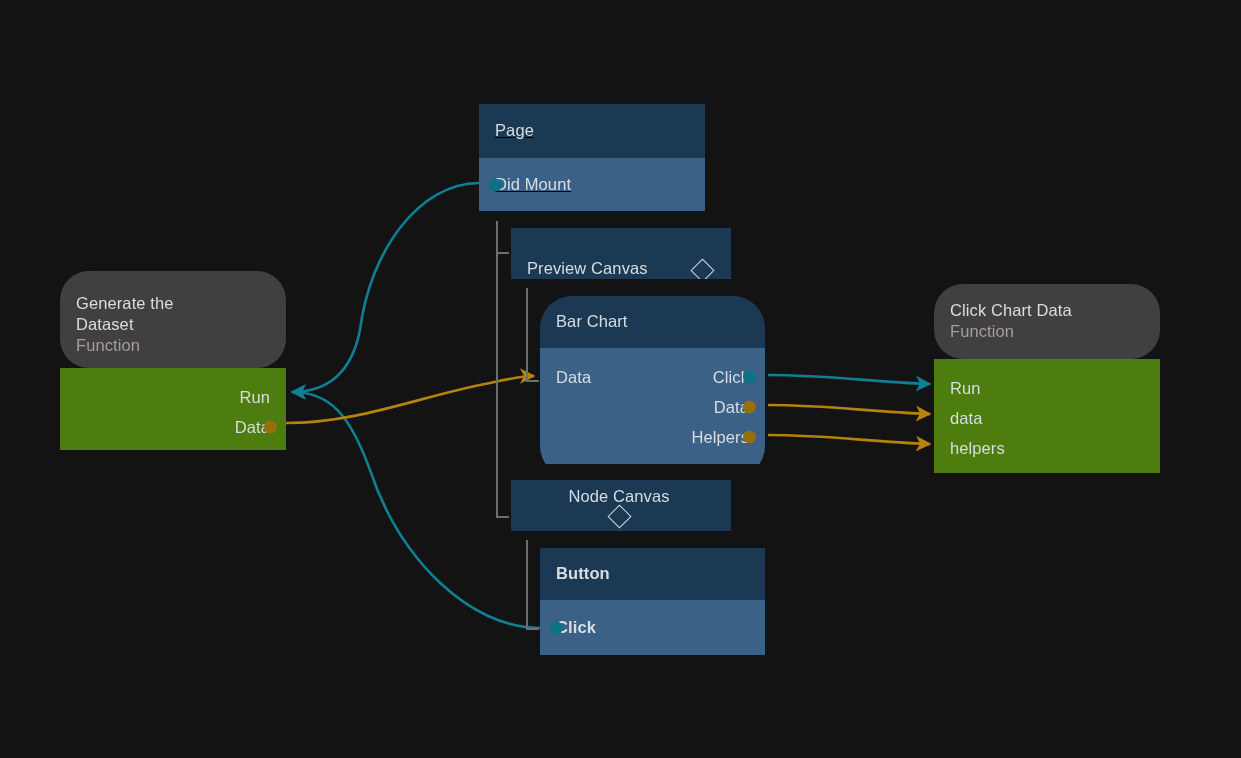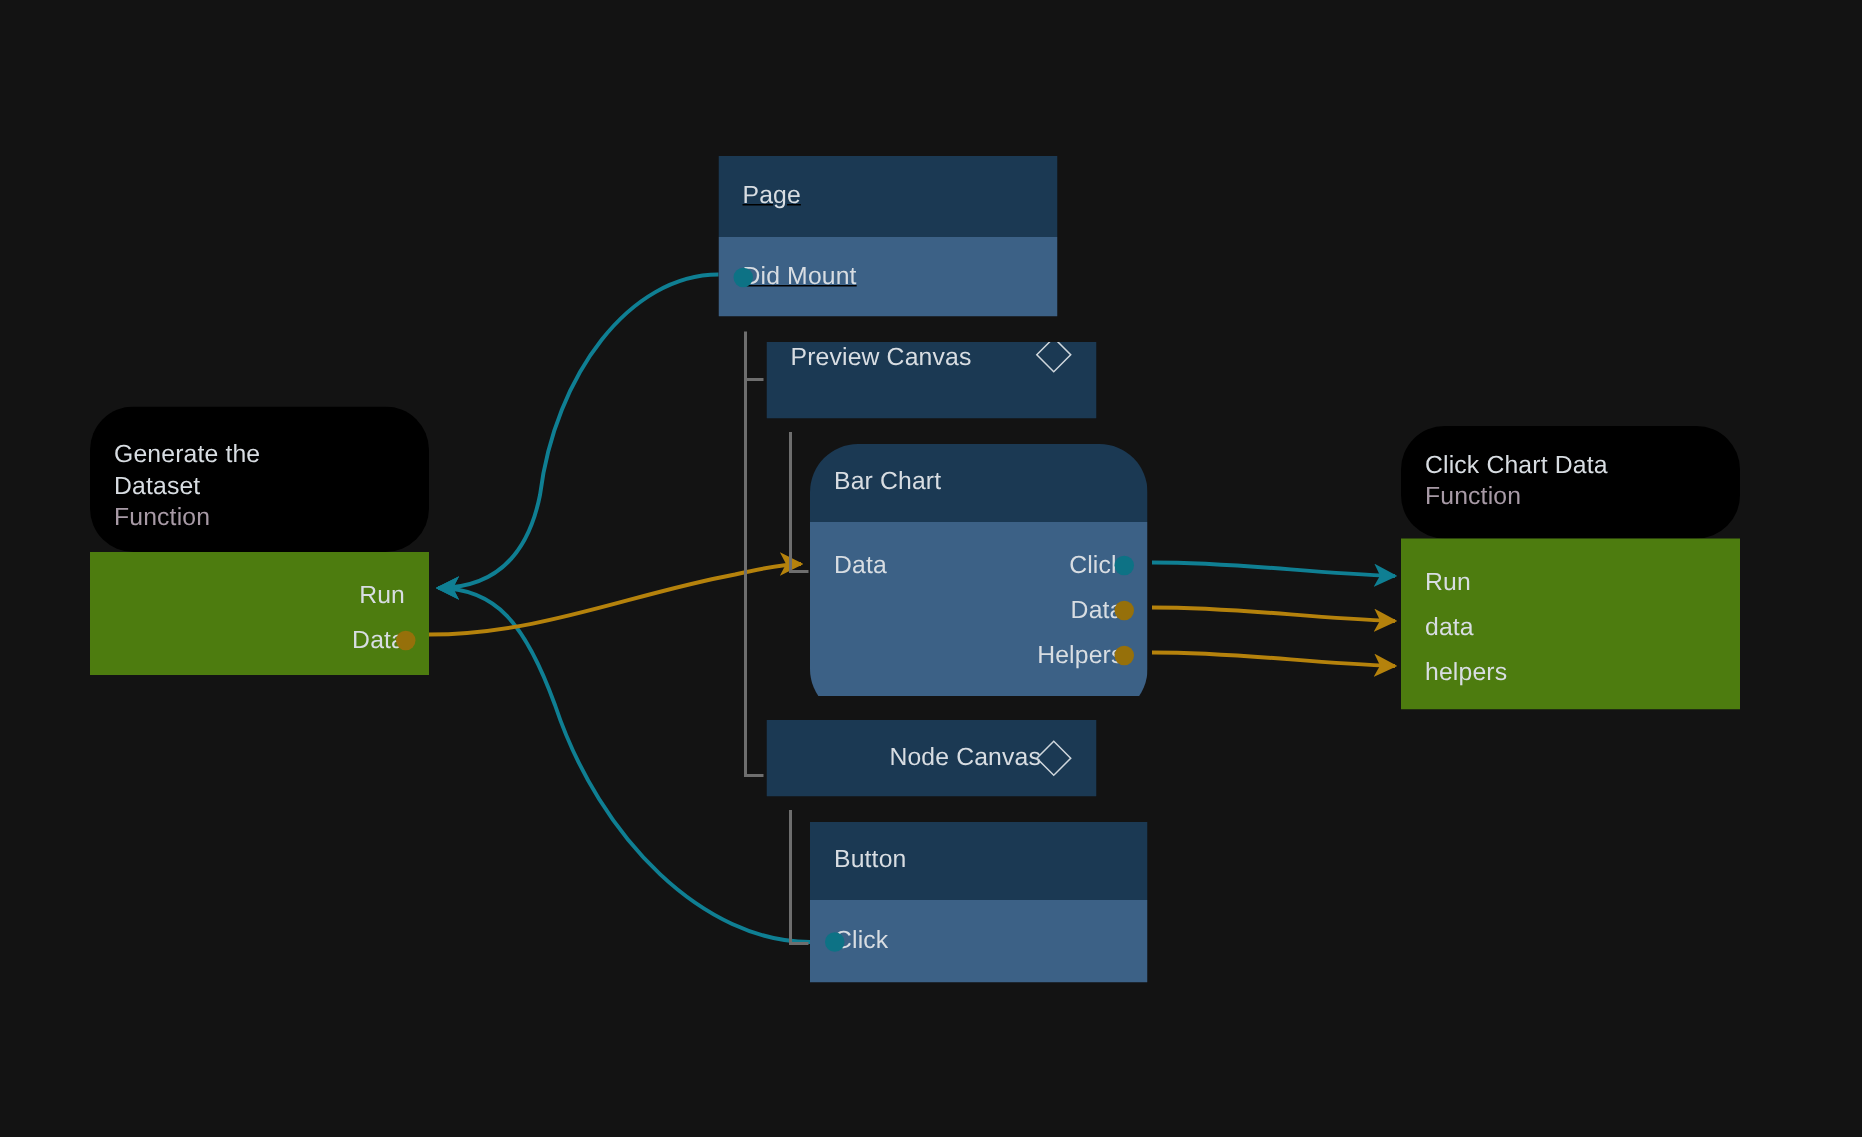--- a/index.html
+++ b/index.html
@@ -86,21 +86,21 @@
     width: 15px;
     height: 15px;
     border: 1.6px solid #cfd6dc;
     transform: rotate(45deg);
     flex: 0 0 auto;
   }
   
   .theme-blue .node-header { background: #1b3953; }
   .theme-blue .node-body   { background: #3c6186; }
   .theme-blue.flat         { background: #1b4465; }
-  .theme-magenta .node-header { background: #000000; border-radius: 29px; }
+  .theme-magenta .node-header { background: #404040; border-radius: 29px; }
   .theme-magenta .node-body   { background: #4d7c0f; }
   .tree-line {
     position: absolute;
     background: #6e6e6e;
   }
 </style>
 </head>
 <body>
 
 <div id="canvas">
@@ -162,21 +162,21 @@
     </div>
     <div class="node-body" style="height:53px; padding:0 16px;">
       <div class="port-row in" style="height:53px;">
         <span class="port-dot left" style="background:#0d7285;"></span>
         <span class="port-label">Did Mount</span>
       </div>
     </div>
   </div>
 
   <div class="node theme-blue flat" style="left:511px; top:228px; width:220px; height:51px;">
-    <div class="node-header" style="height:51px; padding:0 20px 0 16px; display:flex; align-items:flex-start; justify-content:space-between;">
+    <div class="node-header" style="height:51px; padding:0 20px 0 16px; display:flex; align-items:flex-end; justify-content:space-between;">
       <div class="node-title">Preview Canvas</div>
       <div class="diamond"></div>
     </div>
   </div>
 
   <div class="node theme-blue" style="left:540px; top:296px; width:225px; height:182px;border-radius:32px;">
     <div class="node-header" style="height:52px; padding:0 16px; display:flex; align-items:center;">
       <div class="node-title">Bar Chart</div>
     </div>
     <div class="node-body" style="height:116px; padding:14px 16px 0 16px;">
@@ -192,27 +192,27 @@
         <span class="port-dot right" style="background:#96700a;"></span>
       </div>
       <div class="port-row out">
         <span class="port-label">Helpers</span>
         <span class="port-dot right" style="background:#96700a;"></span>
       </div>
     </div>
   </div>
 
   <div class="node theme-blue flat" style="left:511px; top:480px; width:220px; height:51px;">
-    <div class="node-header" style="height:51px; padding:0 20px 0 16px; display:flex; align-items:center; justify-content:flex-end;">
+    <div class="node-header" style="height:51px; padding:0 20px 0 16px; display:flex; align-items:center; justify-content:center;flex-direction:column;">
       <div class="node-title">Node Canvas</div>
       <div class="diamond"></div>
     </div>
   </div>
 
-  <div class="node theme-blue" style="left:540px; top:548px; width:225px; height:107px;">
+  <div class="node theme-blue" style="left:540px; top:548px; width:225px; height:107px;font-weight:bold;">
     <div class="node-header" style="height:52px; padding:0 16px; display:flex; align-items:center;">
       <div class="node-title">Button</div>
     </div>
     <div class="node-body" style="height:55px; padding:0 16px;">
       <div class="port-row in" style="height:55px;">
         <span class="port-dot left" style="background:#0d7285;"></span>
         <span class="port-label">Click</span>
       </div>
     </div>
   </div>

